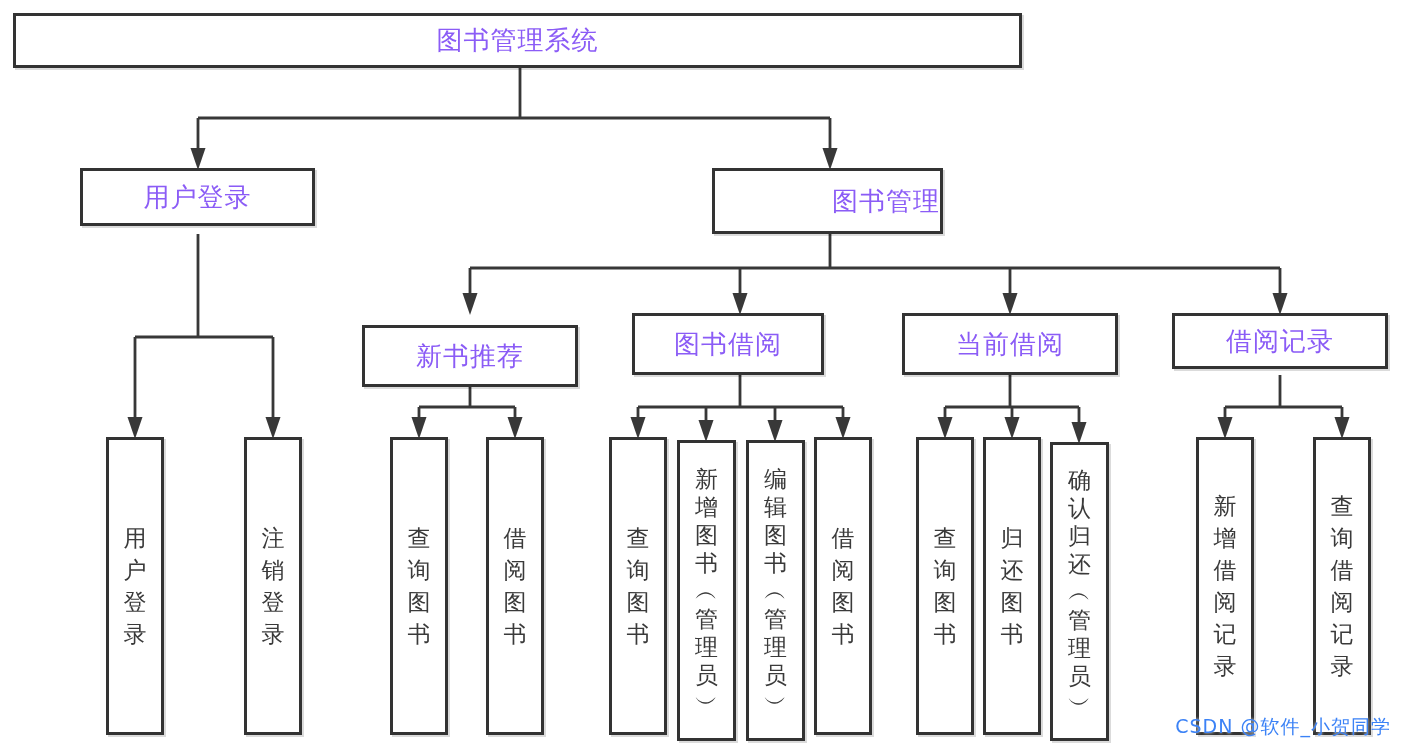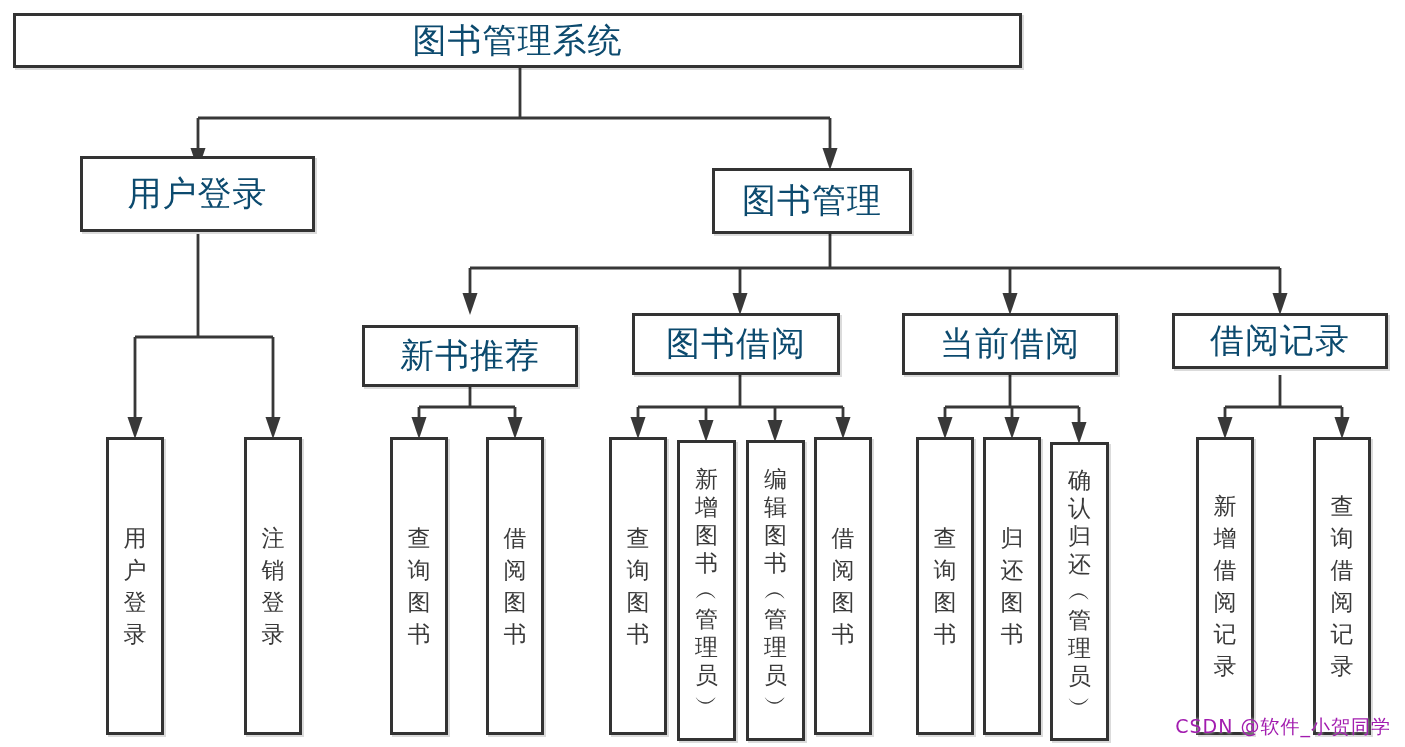--- a/index.html
+++ b/index.html
@@ -14,38 +14,38 @@
   .node{
     position:absolute;
     box-sizing:border-box;
     background:#ffffff;
     border:3px solid #333333;
     box-shadow:2px 2px 0 rgba(0,0,0,0.14);
     display:flex;align-items:center;justify-content:center;
     color:#3a3a3a;
   }
   .hlabel{
-    font-size:34px;
+    font-size:26px;
     letter-spacing:1px;
     white-space:nowrap;
-    color:#0c4a6e;
+    color:#8b5cf6;
   }
   .vlabel{
     display:flex;flex-direction:column;
     align-items:center;justify-content:center;
     width:100%;height:100%;
   }
   .ch{display:block;text-align:center;font-size:23px;color:#3a3a3a;}
   .vlabel.sparse .ch{line-height:32px;}
   .vlabel.dense .ch{line-height:28px;}
   .watermark{
     position:absolute;
     right:14px;bottom:7px;
     font-size:19px;
-    color:#a21caf;
+    color:#3b82f6;
     letter-spacing:1px;
     text-shadow:0 0 3px #ffffff;
     z-index:5;
     white-space:nowrap;
   }
 </style>
 </head>
 <body>
 
 <div class="canvas">
@@ -76,31 +76,31 @@
       <polygon points="1079,444 1071.5,422 1086.5,422" fill="#383838"></polygon>
       <path d="M 1280 375 L 1280 407 M 1225 407 L 1342 407 M 1225 407 L 1225 421 M 1342 407 L 1342 421" stroke="#383838" stroke-width="2.8" fill="none"></path>
       <polygon points="1225,439 1217.5,417 1232.5,417" fill="#383838"></polygon>
       <polygon points="1342,439 1334.5,417 1349.5,417" fill="#383838"></polygon>
     </svg>
 
   <div class="node" style="left:13px;top:13px;width:1009px;height:55px;">
     <span class="hlabel">图书管理系统</span>
   </div>
 
-  <div class="node" style="left:80px;top:156px;width:235px;height:76px;">
+  <div class="node" style="left:80px;top:168px;width:235px;height:58px;">
     <span class="hlabel">用户登录</span>
   </div>
-  <div class="node" style="left:712px;top:168px;width:200px;height:66px;">
+  <div class="node" style="left:712px;top:168px;width:231px;height:66px;justify-content:flex-end;">
     <span class="hlabel">图书管理</span>
   </div>
 
   <div class="node" style="left:362px;top:313px;width:216px;height:62px;margin-top:12px;">
     <span class="hlabel">新书推荐</span>
   </div>
-  <div class="node" style="left:632px;top:313px;width:208px;height:62px;">
+  <div class="node" style="left:632px;top:313px;width:192px;height:62px;">
     <span class="hlabel">图书借阅</span>
   </div>
   <div class="node" style="left:902px;top:313px;width:216px;height:62px;">
     <span class="hlabel">当前借阅</span>
   </div>
   <div class="node" style="left:1172px;top:313px;width:216px;height:56px;">
     <span class="hlabel">借阅记录</span>
   </div>
 
   <div class="node" style="left:106px;top:437px;width:58px;height:298px;">

